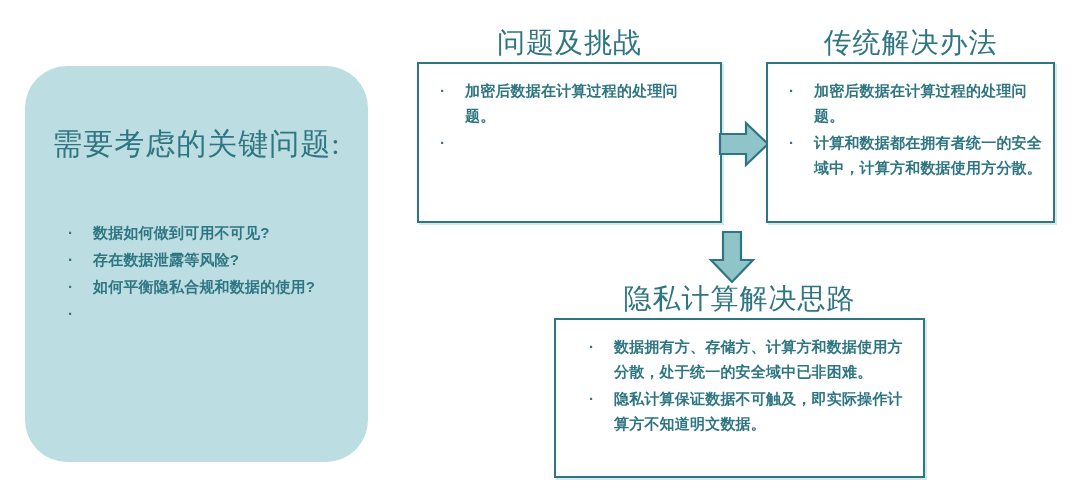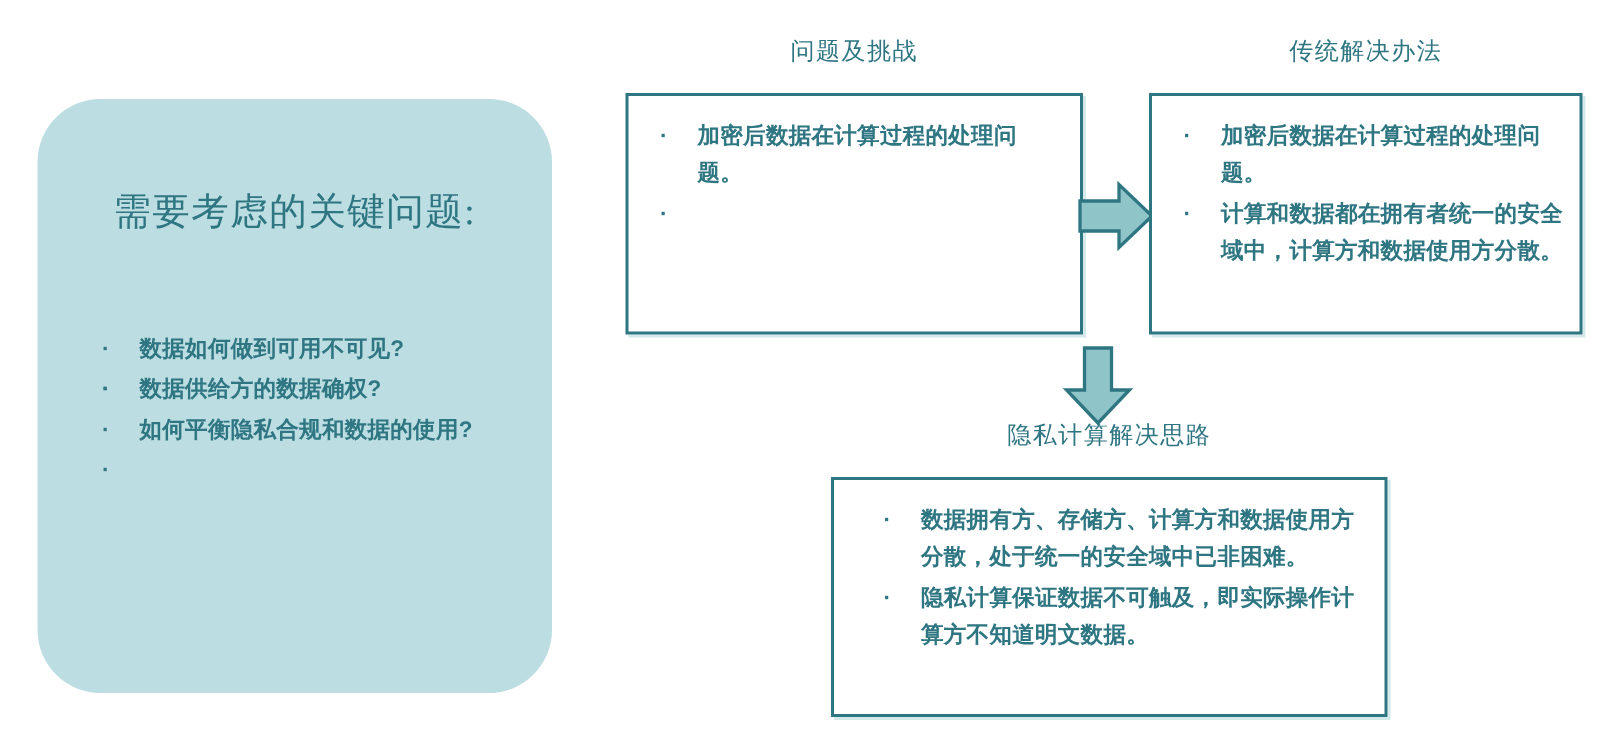--- a/index.html
+++ b/index.html
@@ -27,21 +27,21 @@
     border-radius: 42px;
     box-sizing: border-box;
   }
   #key-questions-title {
     position: absolute;
     left: 0;
     top: 58px;
     width: 100%;
     text-align: center;
     font-family: "Liberation Serif", "DejaVu Serif", serif;
-    font-size: 25px;
+    font-size: 30px;
     color: #2f7683;
     letter-spacing: 1px;
     white-space: nowrap;
   }
   #key-questions-list {
     position: absolute;
     left: 38px;
     top: 154px;
     width: 278px;
   }
@@ -75,21 +75,21 @@
   .flow-box {
     position: absolute;
     box-sizing: border-box;
     background: #ffffff;
     border: 2px solid #2f7683;
     box-shadow: 2px 2px 0 0 rgba(190, 221, 225, 0.65);
   }
   .flow-title {
     position: absolute;
     font-family: Liberation Serif, serif;
-    font-size: 16px;
+    font-size: 28px;
     color: #2f7683;
     text-align: center;
     white-space: nowrap;
     letter-spacing: 1px;
   }
 
   #box-challenges { left: 417px; top: 62px; width: 305px; height: 161px; }
   #title-challenges { left: 417px; top: 24px; width: 305px; }
   #list-challenges { position: absolute; left: 16px; top: 14px; right: 12px; }
 
@@ -117,21 +117,21 @@
   <ul id="key-questions-list" class="bullet-list">
     <li>
       <span class="bullet-dot">·</span>
       <span>数据如何做到可用不可见?</span>
     </li>
     <li>
       <span class="bullet-dot">·</span>
     </li>
     <li>
       <span class="bullet-dot">·</span>
-      <span>数据供给方的数据确权?</span>
+      <span>存在数据泄露等风险?</span>
     </li>
     <li>
       <span class="bullet-dot">·</span>
       <span>如何平衡隐私合规和数据的使用?</span>
     </li>
     <li>
       <span class="bullet-dot">·</span>
     </li>
   </ul>
 </div>

